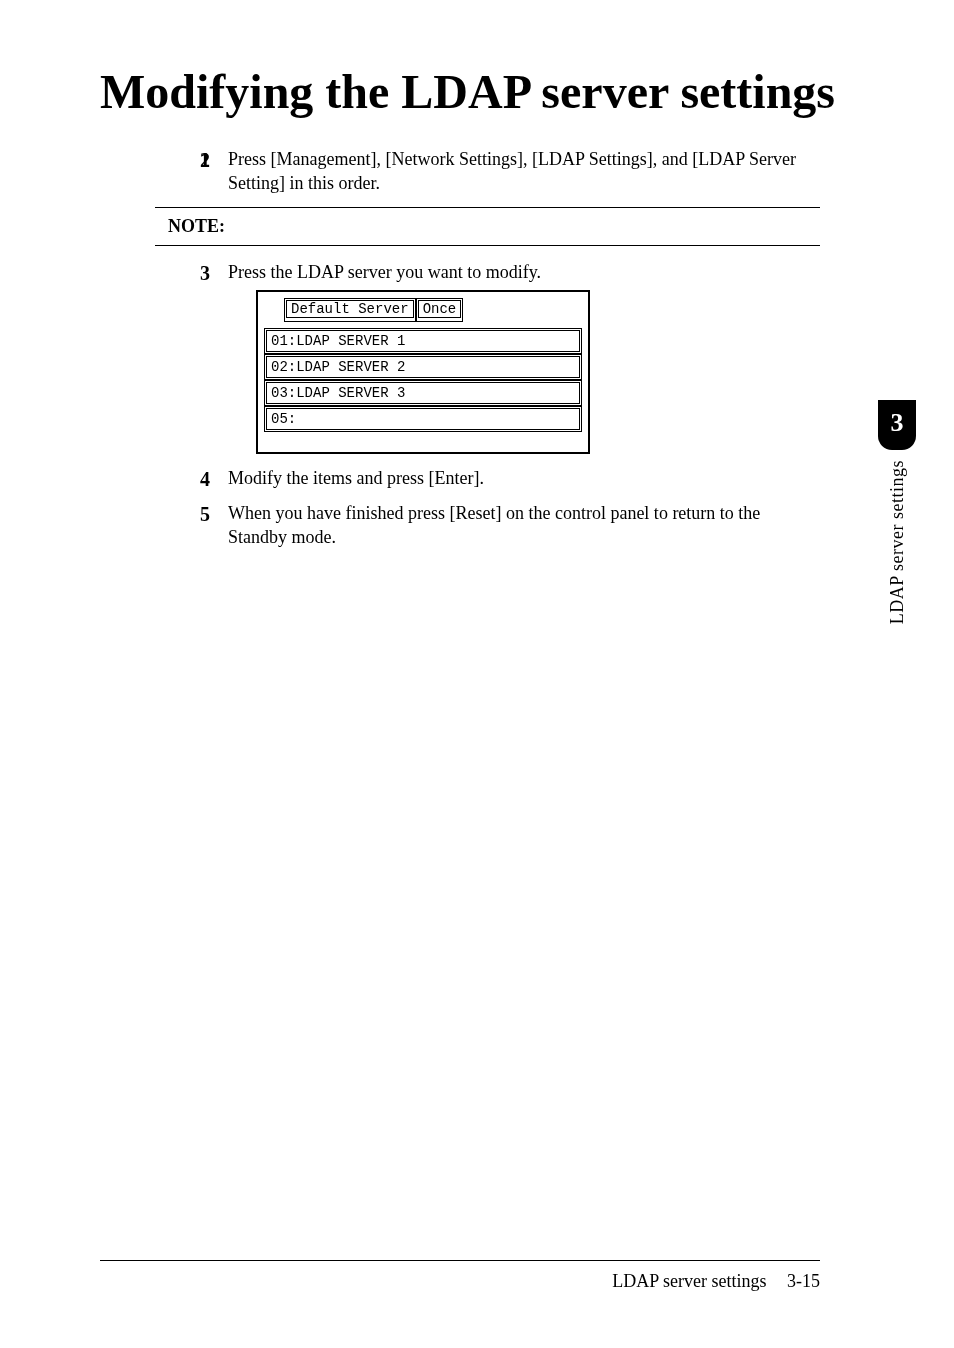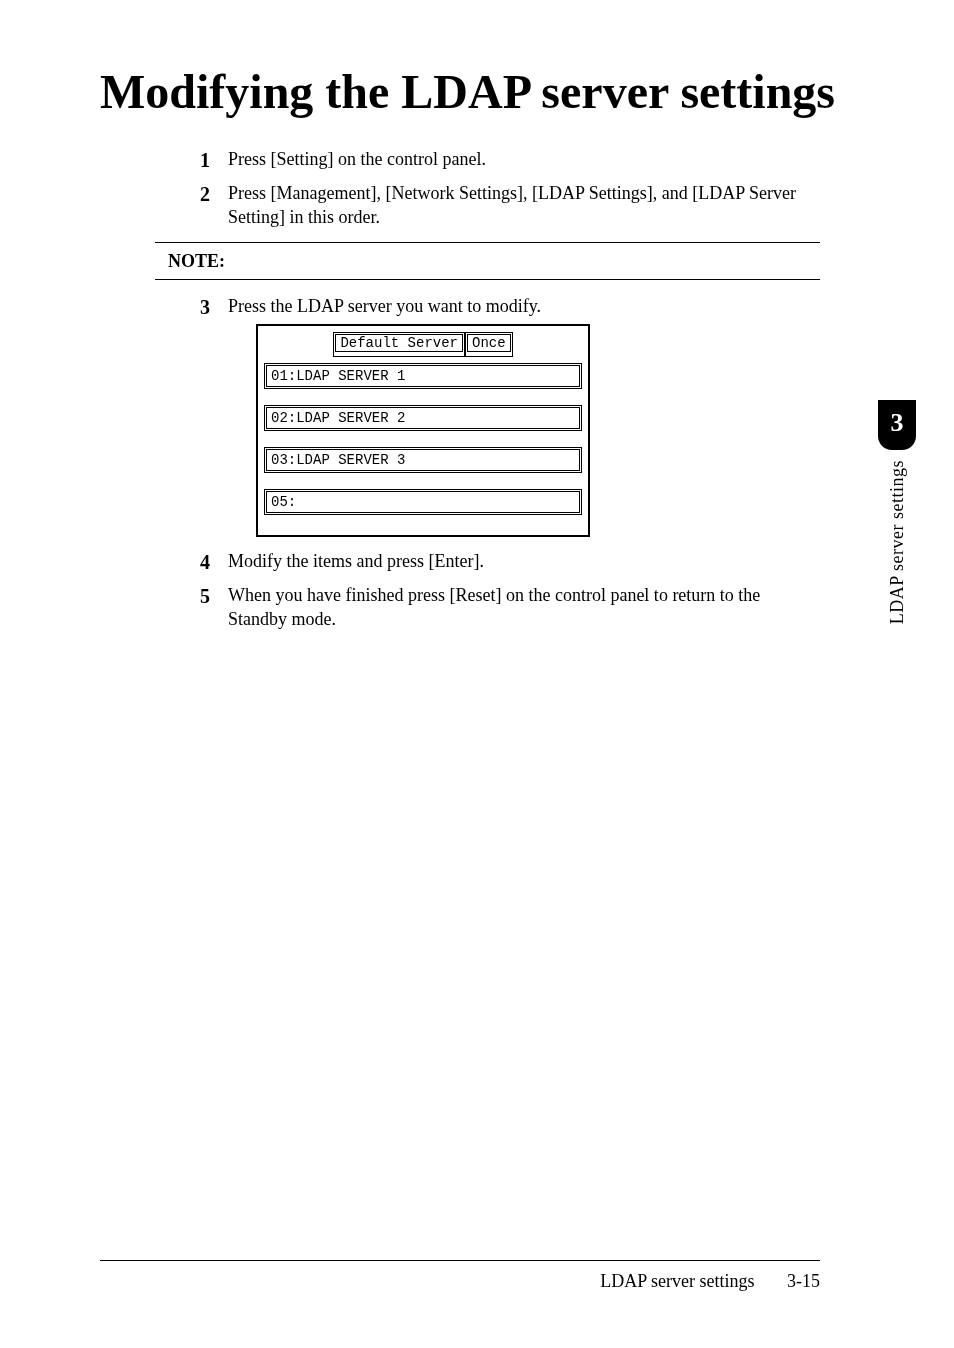--- a/index.html
+++ b/index.html
@@ -94,40 +94,41 @@
   }
   .device-screen .hdr .h2 {
     font-size: 13px;
     margin-top: 2px;
   }
   .device-screen .body {
     padding: 6px 6px 20px 6px;
   }
   .device-screen .toprow {
     display: flex;
-    justify-content: center;
+    justify-content: flex-start;
     align-items: center;
     margin-bottom: 6px;
+    margin-left: 20px;
   }
   .dblborder-btn {
     border: 1px solid #000;
     padding: 1px;
     display: inline-block;
   }
   .dblborder-btn > span {
     border: 1px solid #000;
     display: inline-block;
     padding: 0 4px;
     font-size: 14px;
     line-height: 16px;
   }
   .srv-list {
     display: flex;
     flex-direction: column;
-    gap: 16px;
+    gap: 0;
   }
   .srv-item {
     border: 1px solid #000;
     padding: 1px;
   }
   .srv-item > span {
     border: 1px solid #000;
     display: block;
     padding: 2px 4px;
     font-size: 14px;
@@ -170,35 +171,34 @@
     position: absolute;
     bottom: 115px;
     left: 100px;
     width: 720px;
     border-top: 1px solid #000;
     padding-top: 8px;
     text-align: right;
     font-size: 18px;
   }
   .footer .pg {
-    margin-left: 28px;
+    margin-left: 16px;
   }
 </style>
 </head>
 <body>
 
 <div class="page">
 
   <h1 class="title">Modifying the LDAP server settings</h1>
 
 
   <ol class="steps">
     <li>
       <span class="num">1</span>
-      <span>Press [Setting] on the control panel.</span>
     </li>
     <li>
       <span class="num">2</span>
       <span>Press [Management], [Network Settings], [LDAP Settings], and [LDAP Server Setting] in this order.</span>
     </li>
   </ol>
 
   <div class="note-block">
     <div class="row">
       <div class="label">NOTE:</div>

